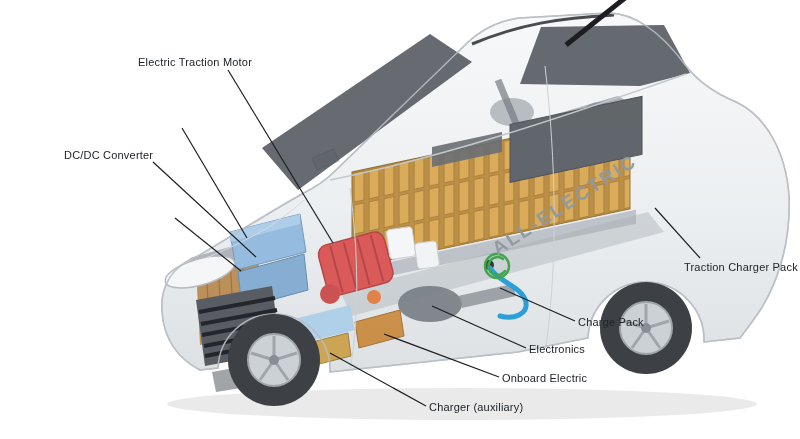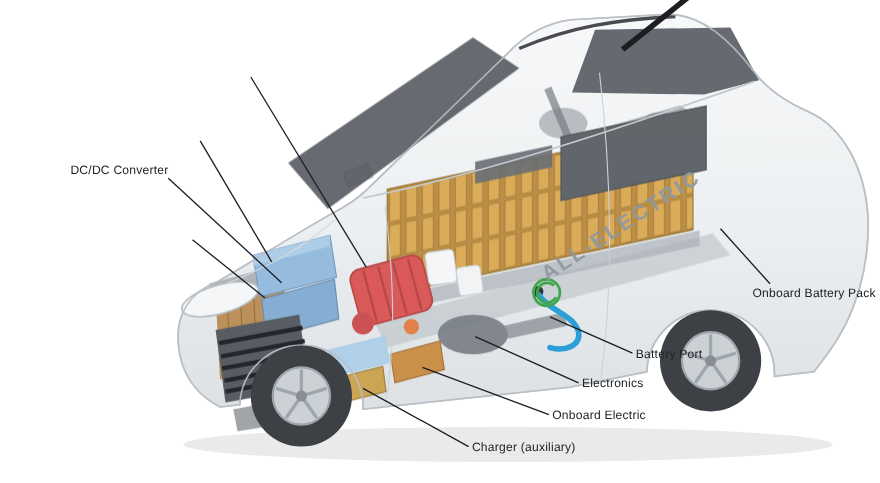--- a/index.html
+++ b/index.html
@@ -174,19 +174,20 @@
       <line x1="175" y1="218" x2="241" y2="271"></line>
       <line x1="700" y1="258" x2="655" y2="208"></line>
       <line x1="575" y1="321" x2="500" y2="288"></line>
       <line x1="526" y1="348" x2="432" y2="306"></line>
       <line x1="499" y1="377" x2="384" y2="334"></line>
       <line x1="426" y1="406" x2="330" y2="353"></line>
       <line x1="566" y1="45" x2="630" y2="-6" stroke-width="5"></line>
     </g>
   </svg>
 
+  <div class="label lbl-0">Electric Traction Motor</div>
   <div class="label lbl-2">DC/DC Converter</div>
-  <div class="label lbl-4">Onboard Battery Pack</div>
-  <div class="label lbl-5">Battery Port</div>
+  <div class="label lbl-4">Traction Charger Pack</div>
+  <div class="label lbl-5">Charge Pack</div>
   <div class="label lbl-6">Electronics</div>
   <div class="label lbl-7">Onboard Electric</div>
   <div class="label lbl-8">Charger (auxiliary)</div>
 </div>
 
 </body></html>

